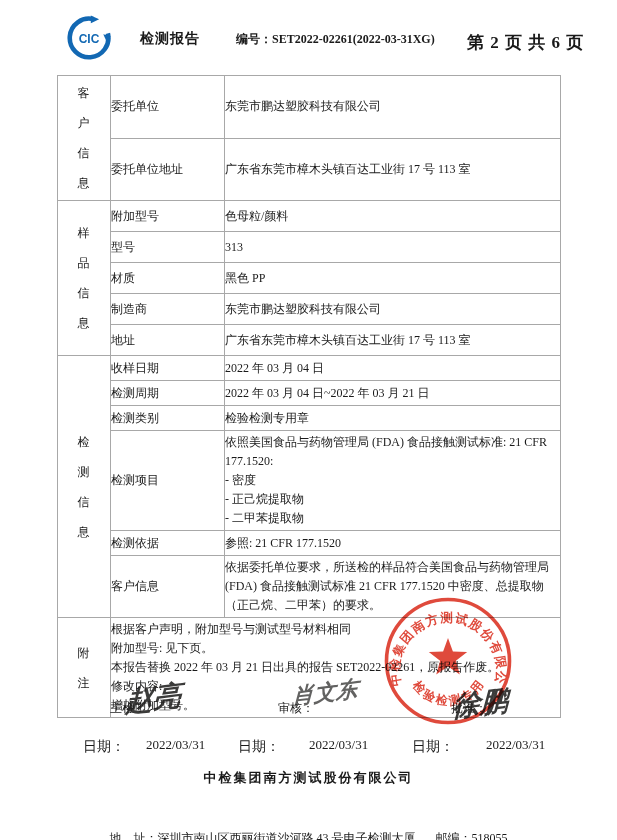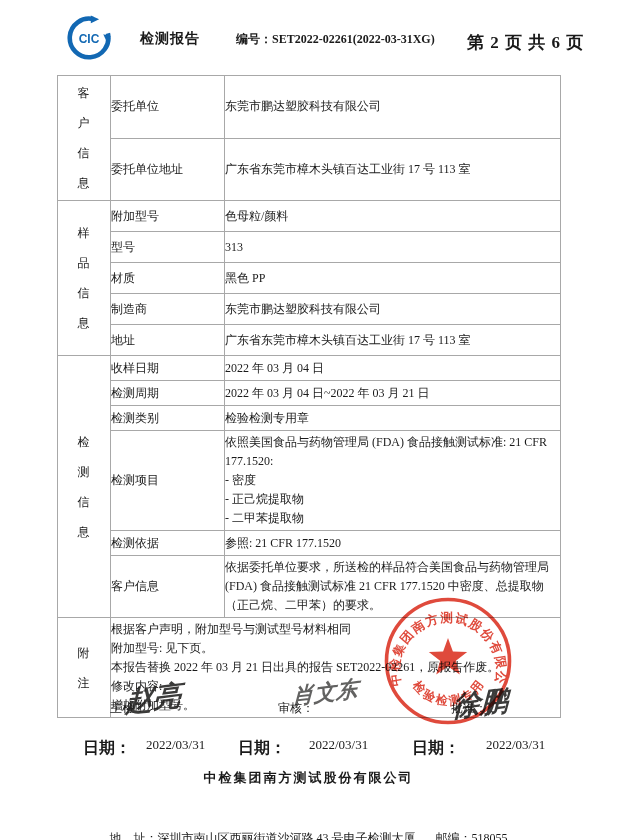--- a/index.html
+++ b/index.html
@@ -31,21 +31,21 @@
   td.sec {
     width:53px; text-align:center; vertical-align:middle;
   }
   td.sec span { display:inline-block; width:2em; line-height:30px; letter-spacing:1px; }
   td.lbl { width:114px; padding-left:9px; }
   td.val { padding-left:13px; padding-right:8px; line-height:19px; }
   .pre { white-space:pre-line; }
 
   
   .sig-label { position:absolute; font-size:12px; font-weight:normal;margin-left:48px; }
-  .date-label { position:absolute; font-size:16px; font-weight:bold; }
+  .date-label { position:absolute; font-size:14px; font-weight:normal; }
   .date-val { position:absolute; font-size:13px; }
   .sig {
     position:absolute; font-size:28px; font-weight:bold; color:#21201f;
     transform:rotate(-7deg) skewX(-9deg); opacity:.88; white-space:nowrap;
     font-style:italic;
   }
 
   
   .stamp {
     position:absolute; left:383px; top:596px; width:130px; height:130px;

